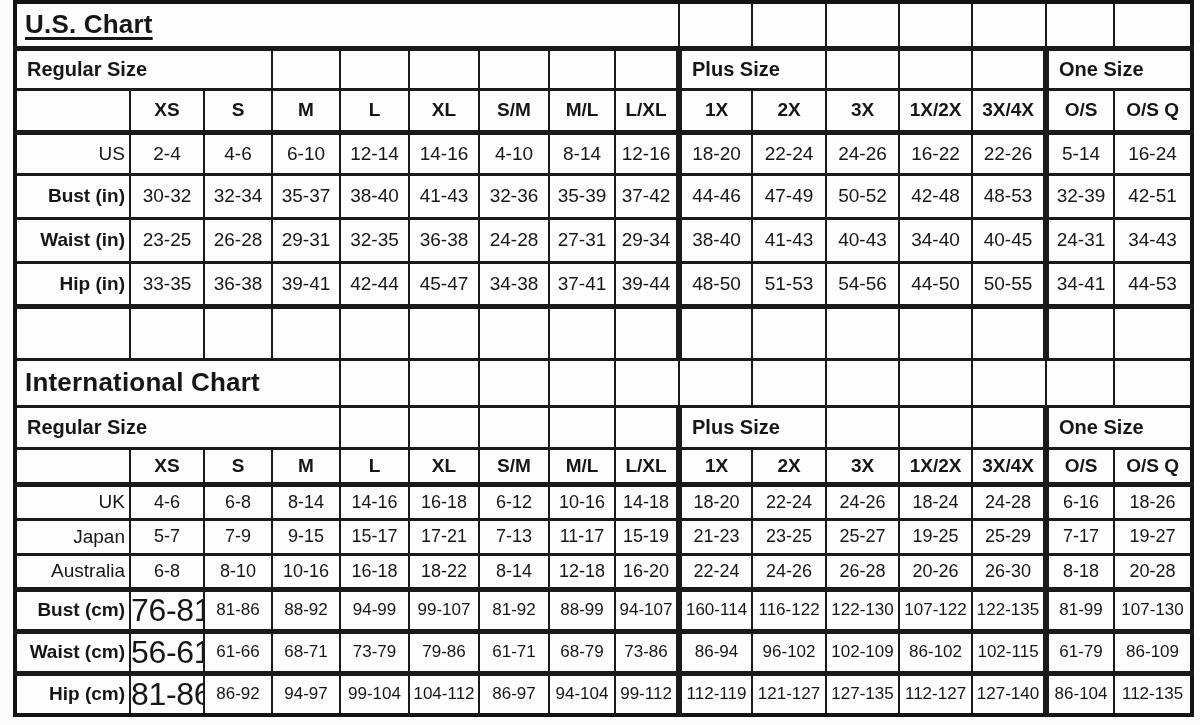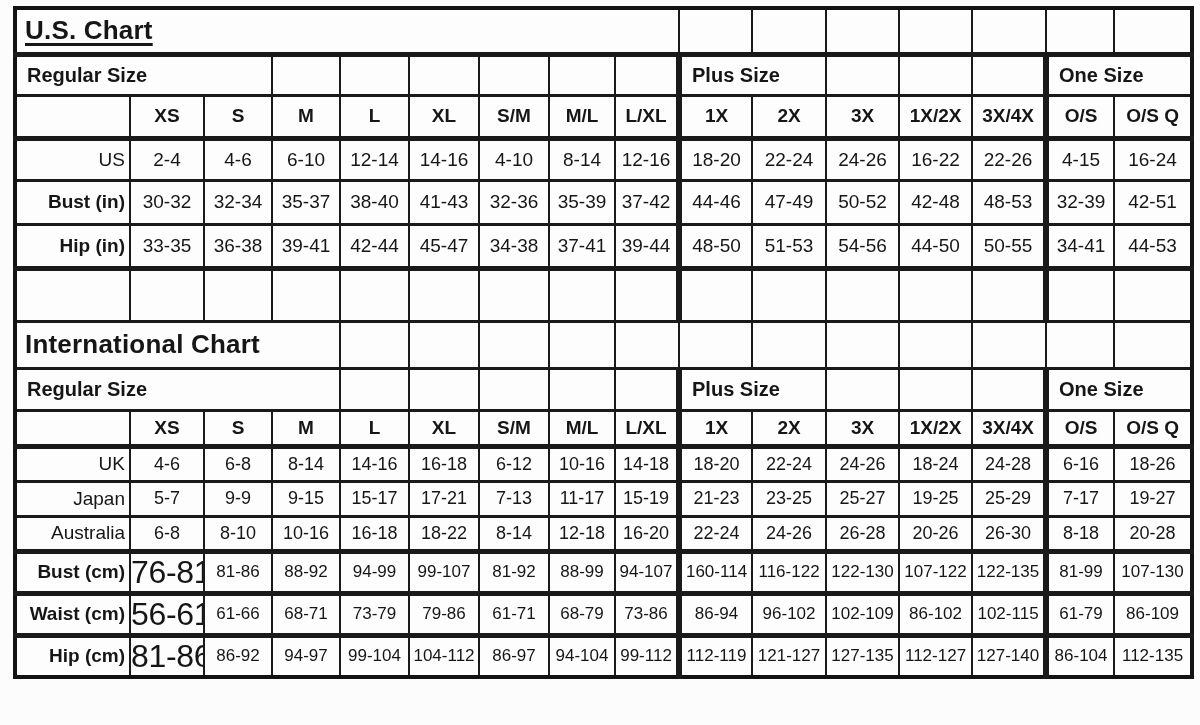--- a/index.html
+++ b/index.html
@@ -2,21 +2,21 @@
 <html><head>
 <meta charset="utf-8">
 <style>
   html,body{margin:0;padding:0;}
   body{
     width:1200px;height:725px;overflow:hidden;
     background:#fcfcfc;color:#161616;
     font-family:"Liberation Sans","DejaVu Sans",sans-serif;
     -webkit-font-smoothing:antialiased;
   }
-  .sheet{position:absolute;left:13px;top:6px;}
+  .sheet{position:absolute;left:13px;top:0;}
   table.chart{
     border-collapse:collapse;table-layout:fixed;width:1177px;
     border:4px solid #131313;background:#fdfdfd;
   }
   td{
     border:3px solid #1a1a1a;border-left-width:2px;border-right-width:2px;
     padding:0;text-align:center;vertical-align:middle;
     white-space:nowrap;overflow:hidden;
   }
   td.pl{border-left-width:6px;}   
@@ -110,21 +110,21 @@
           <td class="val">12-14</td>
           <td class="val">14-16</td>
           <td class="val">4-10</td>
           <td class="val">8-14</td>
           <td class="val">12-16</td>
           <td class="val pl">18-20</td>
           <td class="val">22-24</td>
           <td class="val">24-26</td>
           <td class="val">16-22</td>
           <td class="val">22-26</td>
-          <td class="val ol">4-15</td>
+          <td class="val ol">5-14</td>
           <td class="val">16-24</td>
         </tr>
         <tr style="height: 44px;">
           <td class="rlabel bold">Bust (in)</td>
           <td class="val">30-32</td>
           <td class="val">32-34</td>
           <td class="val">35-37</td>
           <td class="val">38-40</td>
           <td class="val">41-43</td>
           <td class="val">32-36</td>
@@ -132,20 +132,38 @@
           <td class="val">37-42</td>
           <td class="val pl">44-46</td>
           <td class="val">47-49</td>
           <td class="val">50-52</td>
           <td class="val">42-48</td>
           <td class="val">48-53</td>
           <td class="val ol">32-39</td>
           <td class="val">42-51</td>
         </tr>
         <tr style="height: 44px;">
+          <td class="rlabel bold">Waist (in)</td>
+          <td class="val">23-25</td>
+          <td class="val">26-28</td>
+          <td class="val">29-31</td>
+          <td class="val">32-35</td>
+          <td class="val">36-38</td>
+          <td class="val">24-28</td>
+          <td class="val">27-31</td>
+          <td class="val">29-34</td>
+          <td class="val pl">38-40</td>
+          <td class="val">41-43</td>
+          <td class="val">40-43</td>
+          <td class="val">34-40</td>
+          <td class="val">40-45</td>
+          <td class="val ol">24-31</td>
+          <td class="val">34-43</td>
+        </tr>
+        <tr style="height: 44px;">
           <td class="rlabel bold hb">Hip (in)</td>
           <td class="val hb">33-35</td>
           <td class="val hb">36-38</td>
           <td class="val hb">39-41</td>
           <td class="val hb">42-44</td>
           <td class="val hb">45-47</td>
           <td class="val hb">34-38</td>
           <td class="val hb">37-41</td>
           <td class="val hb">39-44</td>
           <td class="val hb pl">48-50</td>
@@ -234,21 +252,21 @@
           <td class="val v2">22-24</td>
           <td class="val v2">24-26</td>
           <td class="val v2">18-24</td>
           <td class="val v2">24-28</td>
           <td class="val ol v2">6-16</td>
           <td class="val v2">18-26</td>
         </tr>
         <tr style="height: 35px;">
           <td class="rlabel">Japan</td>
           <td class="val v2">5-7</td>
-          <td class="val v2">9-9</td>
+          <td class="val v2">7-9</td>
           <td class="val v2">9-15</td>
           <td class="val v2">15-17</td>
           <td class="val v2">17-21</td>
           <td class="val v2">7-13</td>
           <td class="val v2">11-17</td>
           <td class="val v2">15-19</td>
           <td class="val pl v2">21-23</td>
           <td class="val v2">23-25</td>
           <td class="val v2">25-27</td>
           <td class="val v2">19-25</td>

